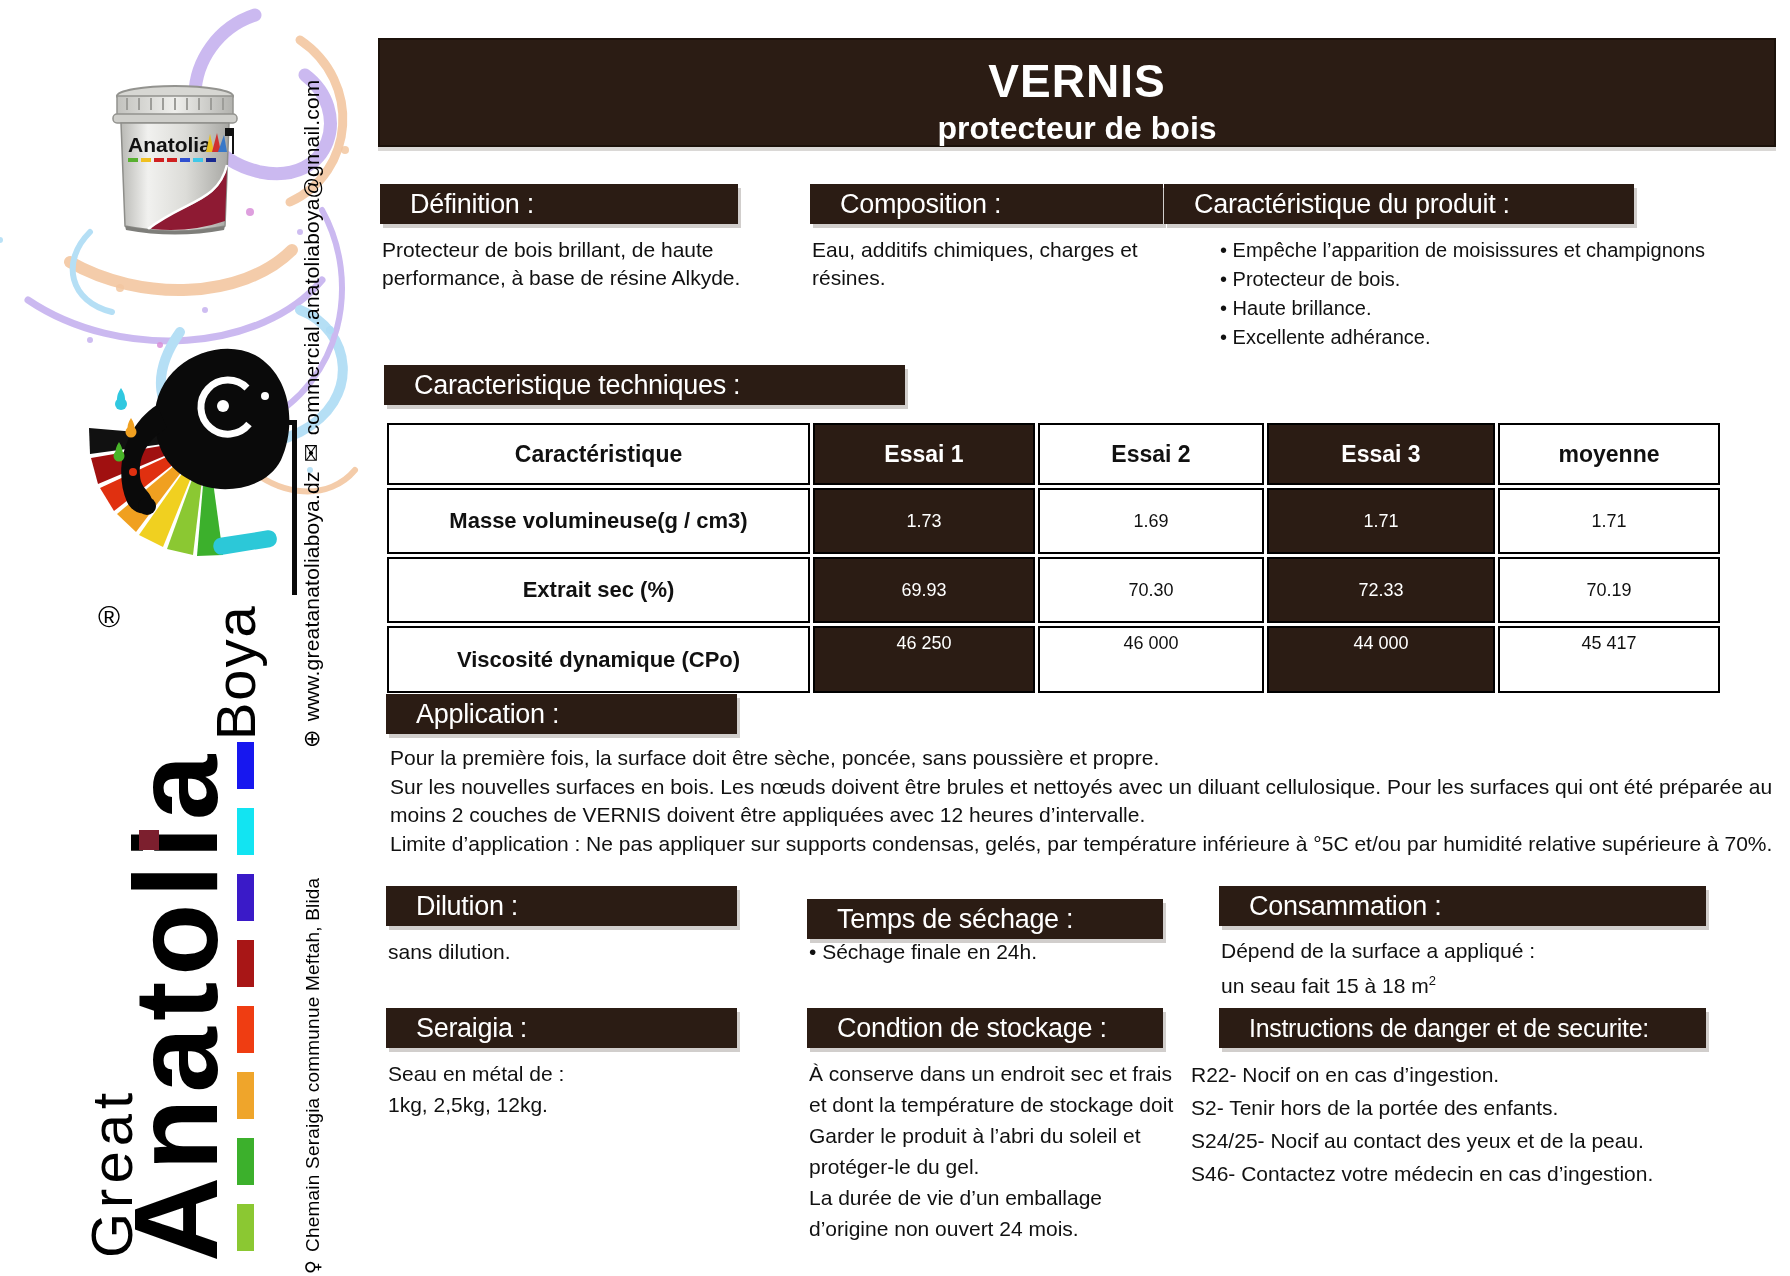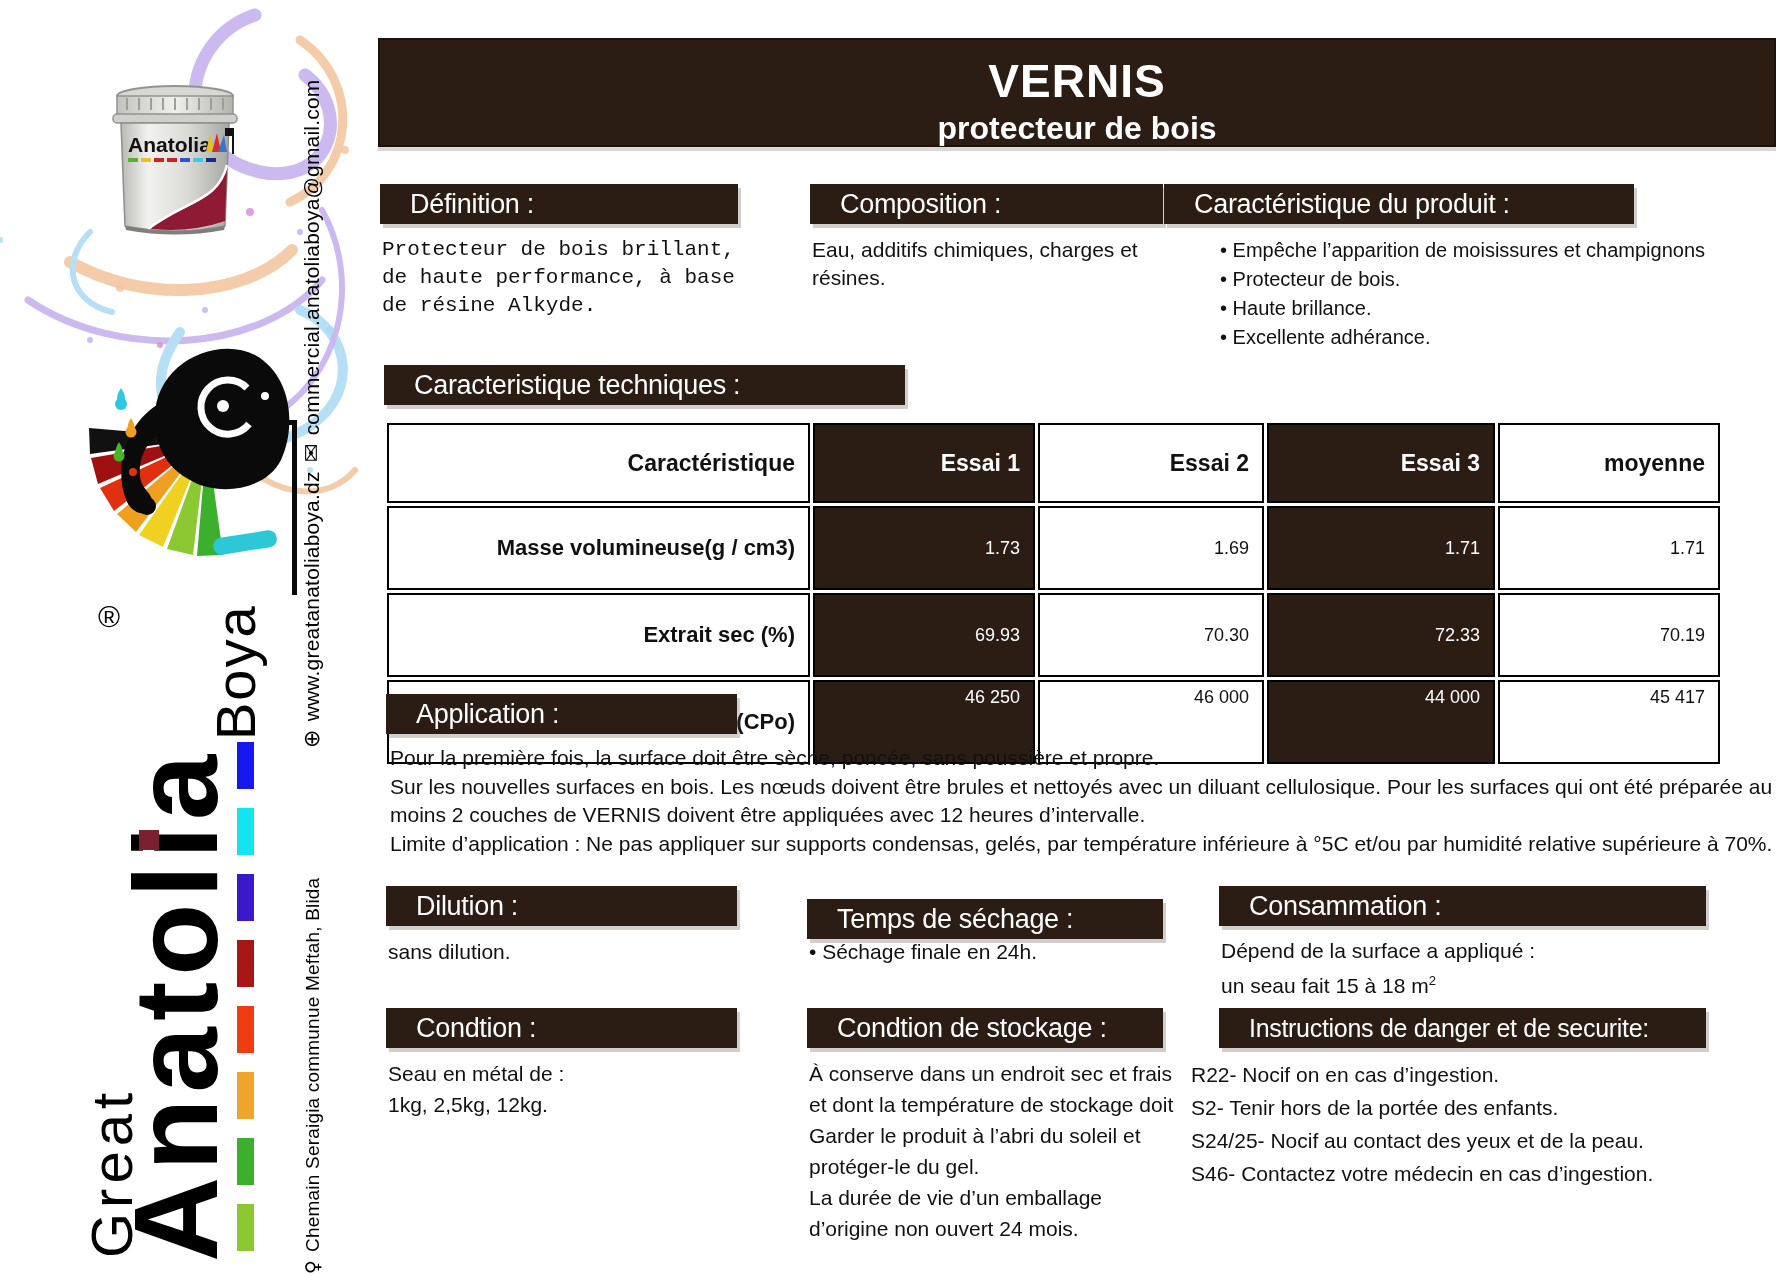--- a/index.html
+++ b/index.html
@@ -20,22 +20,22 @@
   .title-main{font-size:46px;font-weight:bold;line-height:56px;margin-top:13px;letter-spacing:1px;}
   .title-sub{font-size:32px;font-weight:bold;line-height:38px;}
 
   .body-text{position:absolute;font-size:21px;line-height:28px;color:#111;}
   .bullets div{font-size:20px;line-height:29px;white-space:nowrap;}
   .lines div{white-space:nowrap;}
 
   
   table.tech{position:absolute;left:384px;top:420px;border-collapse:separate;
        border-spacing:3px;background:transparent;}
-  table.tech td,table.tech th{border:2px solid #000;text-align:right;
-       vertical-align:middle;background:#fff;padding:13px;}
+  table.tech td,table.tech th{border:2px solid #000;text-align:center;
+       vertical-align:middle;background:#fff;padding:4px;}
   table.tech .dark{background:#2b1c14;color:#fff;}
   table.tech th{height:50px;font-size:23px;font-weight:bold;}
   table.tech td{height:54px;font-size:18px;}
   table.tech td.lbl{font-size:22px;font-weight:bold;}
   table.tech td.vtop{vertical-align:top;padding-top:5px;}
 
   
   .vtext{position:absolute;transform-origin:0 0;transform:rotate(-90deg);
        white-space:nowrap;line-height:1;}
   .contact{font-size:21px;color:#000;letter-spacing:0.2px;}
@@ -196,21 +196,21 @@
   <div class="vtext contact" style="left:303px;top:1274px;font-size:19px;">
     <span class="cicon" style="font-size:19px;">♀</span><span>Chemain Seraigia communue Meftah, Blida</span>
   </div>
 
   <div class="title-bar">
     <div class="title-main">VERNIS</div>
     <div class="title-sub">protecteur de bois</div>
   </div>
 
   <div class="bar" style="left:380px;top:184px;width:358px;">Définition :</div>
-  <div class="body-text" style="left:382px;top:236px;width:370px;font-family:Liberation Mono, monospace;">Protecteur de bois brillant, de haute performance, à base de résine Alkyde.</div>
+  <div class="body-text" style="left:382px;top:236px;width:370px;">Protecteur de bois brillant, de haute performance, à base de résine Alkyde.</div>
 
   <div class="bar" style="left:810px;top:184px;width:353px;">Composition :</div>
   <div class="body-text" style="left:812px;top:236px;width:345px;">Eau, additifs chimiques, charges et résines.</div>
 
   <div class="bar" style="left:1164px;top:184px;width:470px;">Caractéristique du produit :</div>
   <div class="body-text bullets" style="left:1220px;top:236px;">
     <div>• Empêche l’apparition de moisissures et champignons</div>
     <div>• Protecteur de bois.</div>
     <div>• Haute brillance.</div>
     <div>• Excellente adhérance.</div>
@@ -272,21 +272,21 @@
   <div class="body-text" style="left:809px;top:938px;">• Séchage finale en 24h.</div>
 
   <div class="bar" style="left:1219px;top:886px;width:487px;">Consammation :</div>
   <div class="body-text" style="left:1221px;top:936px;line-height:30px;">
     <div>Dépend de la surface a appliqué :</div>
     <div>
       <span>un seau fait 15 à 18 m</span><sup style="font-size:13px;">2</sup>
     </div>
   </div>
 
-  <div class="bar" style="left:386px;top:1008px;width:351px;">Condtion :</div>
+  <div class="bar" style="left:386px;top:1008px;width:351px;">Seraigia :</div>
   <div class="body-text lines" style="left:388px;top:1058px;line-height:31px;">
     <div>Seau en métal de :</div>
     <div>1kg, 2,5kg, 12kg.</div>
   </div>
 
   <div class="bar" style="left:807px;top:1008px;width:356px;">Condtion de stockage :</div>
   <div class="body-text lines" style="left:809px;top:1058px;line-height:31px;">
     <div>À conserve dans un endroit sec et frais</div>
     <div>et dont la température de stockage doit</div>
     <div>Garder le produit à l’abri du soleil et</div>

